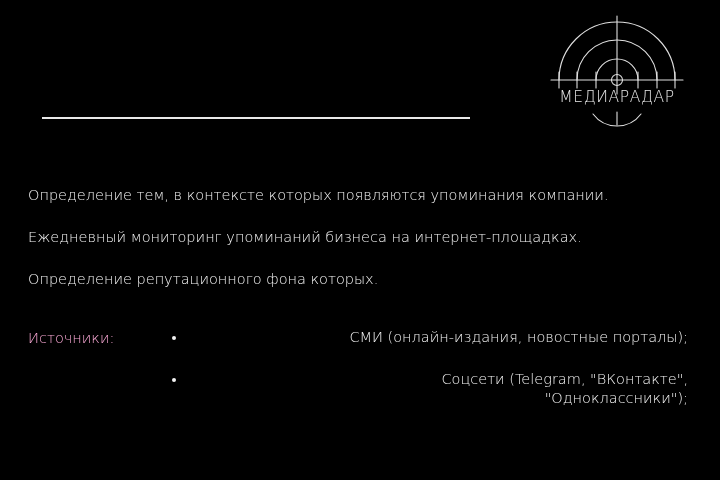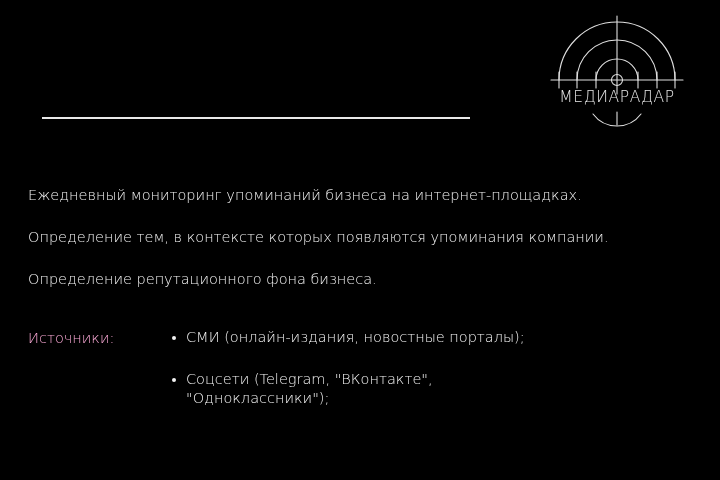--- a/index.html
+++ b/index.html
@@ -143,21 +143,21 @@
   .source-bullet {
     position: absolute;
     left: 0;
     top: 8px;
     width: 4px;
     height: 4px;
     border-radius: 50%;
     background: #f2f2f2;
   }
 
-  .source-line { display: block; white-space: nowrap; }
+  .source-line { display: block; white-space: nowrap; text-align: right; }
 </style>
 </head>
 <body>
 
 <div class="slide">
 
   <div class="header">
 
 
     <div class="title-rule"></div>
@@ -188,23 +188,23 @@
           <path d="M 52 106 A 30 30 0 0 0 100 106"></path>
           <line x1="76" y1="104" x2="76" y2="117"></line>
         </g>
         <text x="76" y="94" text-anchor="middle" font-family="DejaVu Sans, sans-serif" font-size="15.5" font-weight="300" letter-spacing="0.6" fill="#e8e8e8">МЕДИАРАДАР</text>
       </svg>
     </div>
 
   </div>
 
   <div class="body-text">
+    <p class="para">Определение тем, в контексте которых появляются упоминания компании.</p>
     <p class="para">Ежедневный мониторинг упоминаний бизнеса на интернет-площадках.</p>
-    <p class="para">Определение тем, в контексте которых появляются упоминания компании.</p>
-    <p class="para">Определение репутационного фона бизнеса.</p>
+    <p class="para">Определение репутационного фона которых.</p>
   </div>
 
   <div class="sources">
 
     <div class="sources-label">Источники:</div>
 
     <ul class="sources-list">
 
       <li class="source-item">
         <span class="source-bullet"></span>

